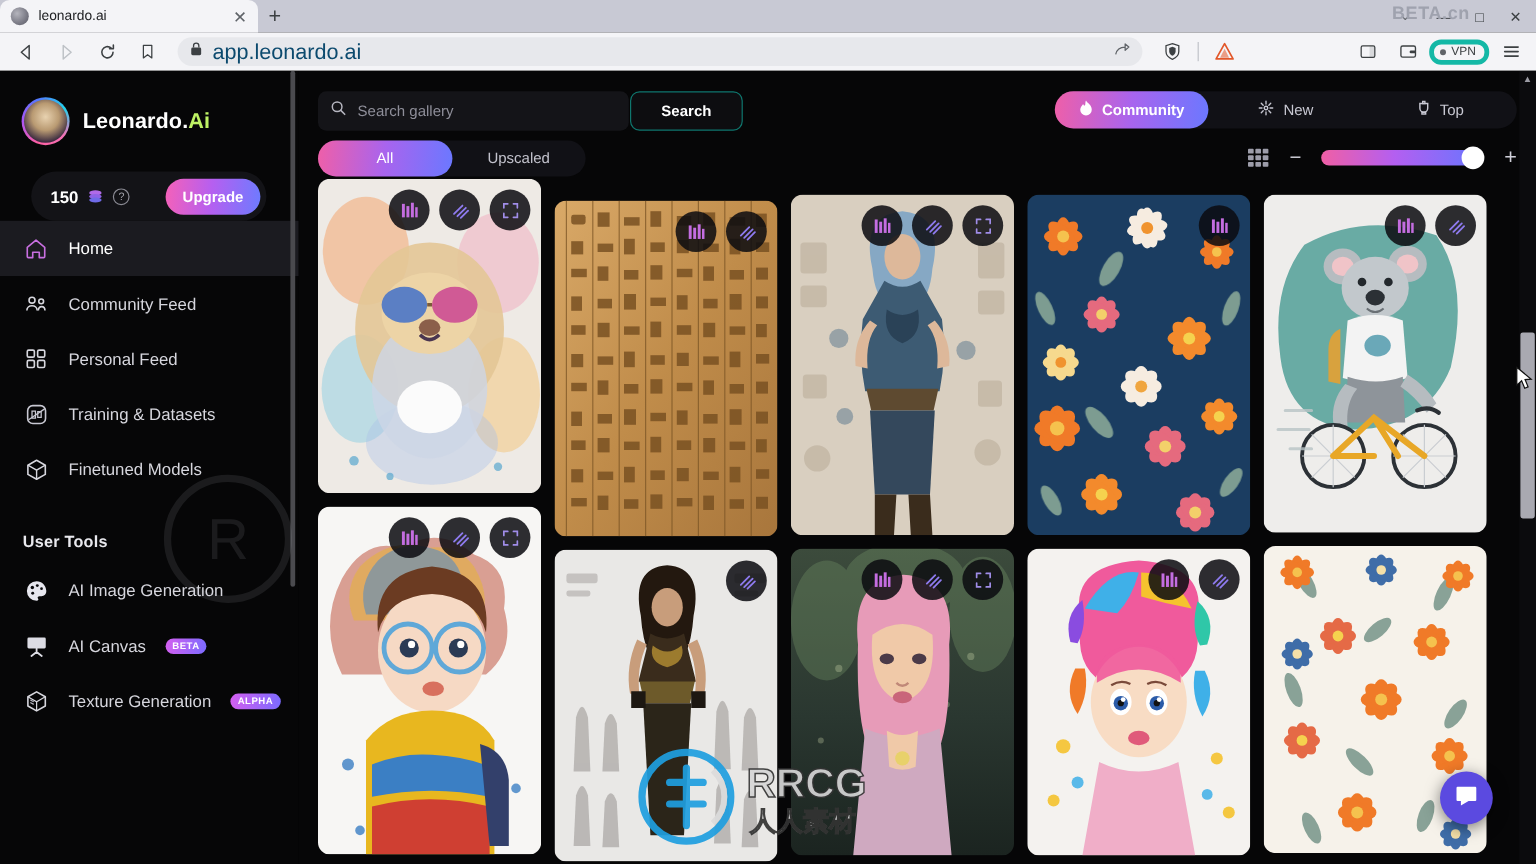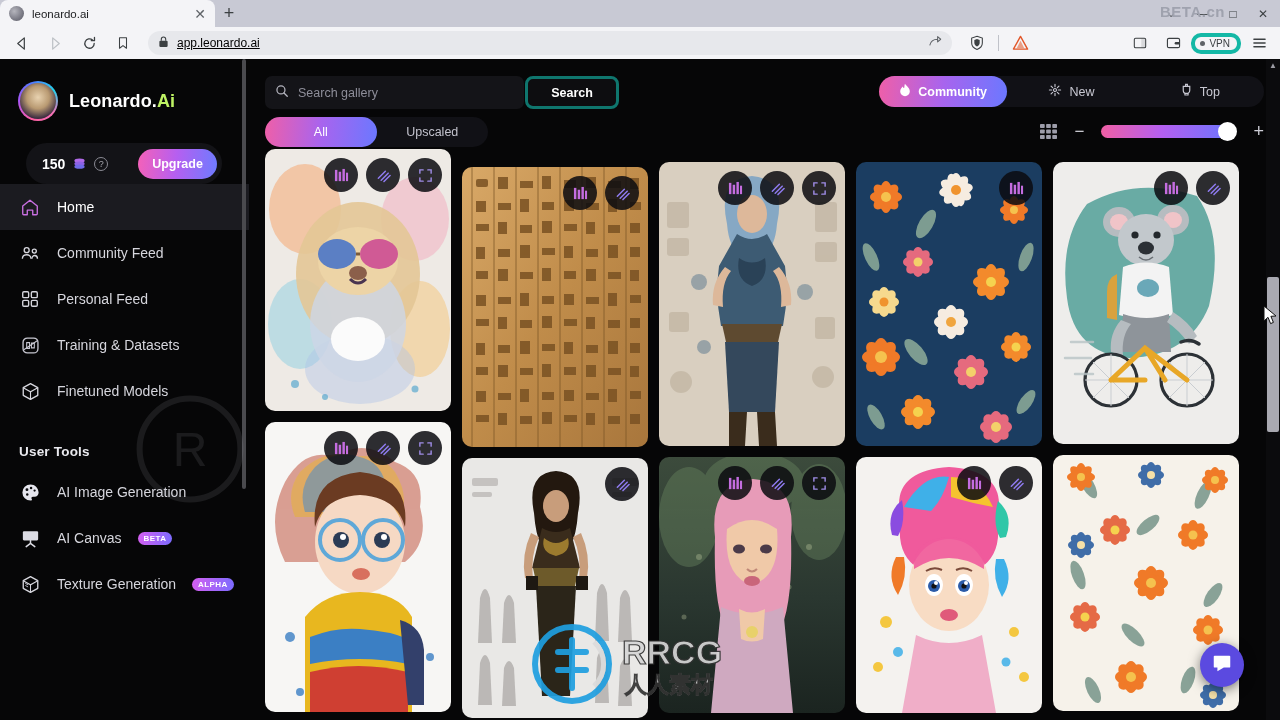--- a/index.html
+++ b/index.html
@@ -41,21 +41,21 @@
     position:absolute; top:27px; left:0; width:1280px; height:32px;
     background:#f4f4f7; display:flex; align-items:center; padding:0 6px; gap:4px;
   }
   .nav-icon { width:30px; height:26px; display:flex; align-items:center; justify-content:center;
               color:#3c4043; cursor:pointer; }
   .nav-icon.disabled { color:#bdc1c6; }
   .omnibox {
     flex:1; height:24px; background:#e7e8ec; border-radius:13px;
     display:flex; align-items:center; padding:0 10px; gap:8px; margin:0 6px;
   }
-  .omnibox-url { font-size:12px; color:#000000; flex:1;text-decoration:underline; }
+  .omnibox-url { font-size:18px; color:#0c4a6e; flex:1; }
   .omni-right { display:flex; align-items:center; gap:3px; }
   .vpn-pill {
     display:flex; align-items:center; gap:4px; border:4px solid #14b8a6;
     border-radius:10px; padding:1px 7px 1px 5px; font-size:10px; color:#3c4043;
   }
   .vpn-dot { width:5px; height:5px; border-radius:50%; background:#5f6368; }
   .divider-v { width:1px; height:16px; background:#c0c2c9; margin:0 3px; }
 
   
   .viewport { position:absolute; top:59px; left:0; width:1280px; height:661px;
@@ -119,21 +119,21 @@
   .toolbar { position:relative; height:98px; }
 
   .search-wrap { position:absolute; left:16px; top:17px; width:259px; height:33px;
                  background:#141418; border-radius:7px; display:flex; align-items:center;
                  padding:0 10px; gap:9px; }
   .search-input { background:transparent; border:none; outline:none; color:#cfcfd6;
                   font-size:12.5px; width:100%; font-family:"Liberation Sans", sans-serif; }
   .search-input::placeholder { color:#8e8e99; }
   .search-btn {
     position:absolute; left:276px; top:17px; width:94px; height:33px;
-    border-radius:8px; background:#0d0d10; border:3px solid #0f766e;
+    border-radius:8px; background:#0d0d10; border:1px solid #0f766e;
     color:#fff; font-size:12.5px; font-weight:bold; cursor:pointer;
   }
 
   .seg-filter { position:absolute; left:16px; top:58px; width:223px; height:30px;
                 background:#111116; border-radius:15px; display:flex; padding:0; }
   .seg-filter .seg { flex:1; display:flex; align-items:center; justify-content:center;
                      font-size:12.5px; color:#c2c2cc; border-radius:15px; cursor:pointer; }
   .seg-filter .seg.on {
     background: linear-gradient(95deg, #ef5fa8 0%, #a864ee 50%, #6b78ff 100%);
     color:#fff; font-weight:normal;

